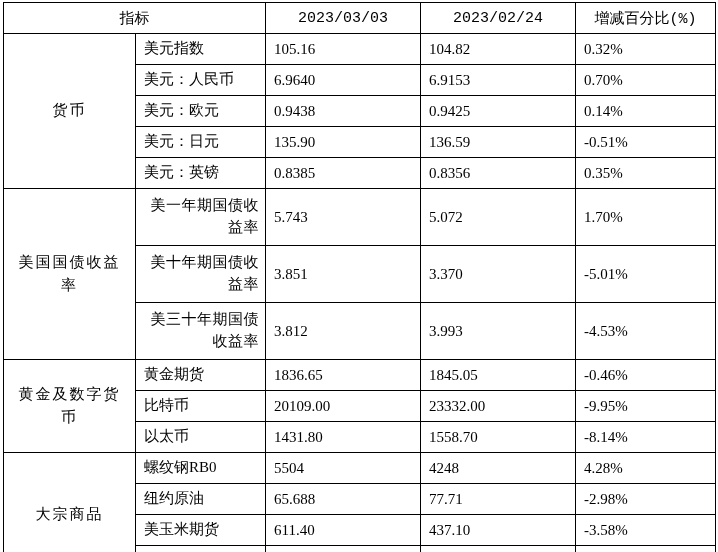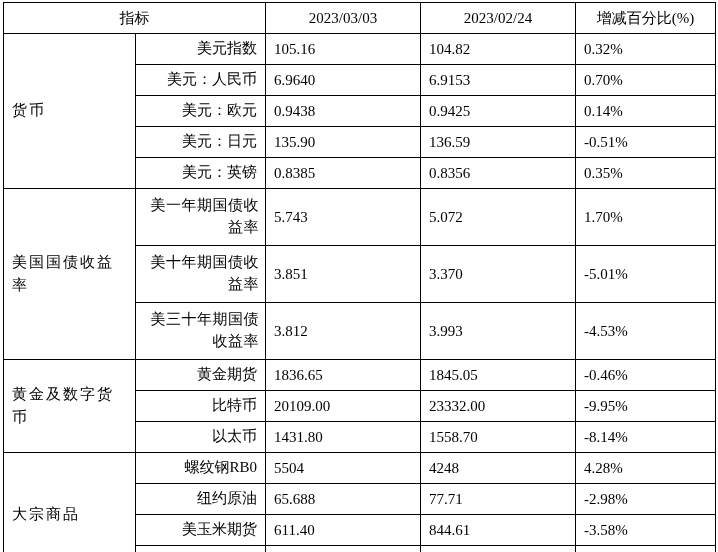--- a/index.html
+++ b/index.html
@@ -38,38 +38,40 @@
     vertical-align: middle;
     box-sizing: border-box;
   }
   th.head-center, td.center {
     text-align: center;
   }
   td.num {
     text-align: left;
   }
   td.group {
+    text-align: center;
     letter-spacing: 2px;
     line-height: 1.55;
   }
   td.item {
-    text-align: right;
+    text-align: left;
     line-height: 1.45;
   }
   td.item.wrap {
     text-align: right;
     padding: 2px 6px;
     letter-spacing: 0.5px;
   }
   tr.tall td {
     height: 57px;
   }
   .head-row th {
     height: 32px;
     font-size: 15px;
+    font-family: Liberation Mono, monospace;
   }
 </style>
 </head>
 <body>
 
 <div id="page">
   <table class="data">
     <colgroup>
       <col class="c-group">
       <col class="c-item">
@@ -168,21 +170,21 @@
       </tr>
       <tr>
         <td class="item">纽约原油</td>
         <td class="num">65.688</td>
         <td class="num">77.71</td>
         <td class="num">-2.98%</td>
       </tr>
       <tr>
         <td class="item">美玉米期货</td>
         <td class="num">611.40</td>
-        <td class="num">844.61</td>
+        <td class="num">437.10</td>
         <td class="num">-3.58%</td>
       </tr>
       <tr>
         <td class="item">美大豆期货</td>
         <td class="num">1507.12</td>
         <td class="num">1507.00</td>
         <td class="num">0.01%</td>
       </tr>
     </tbody>
   </table>

